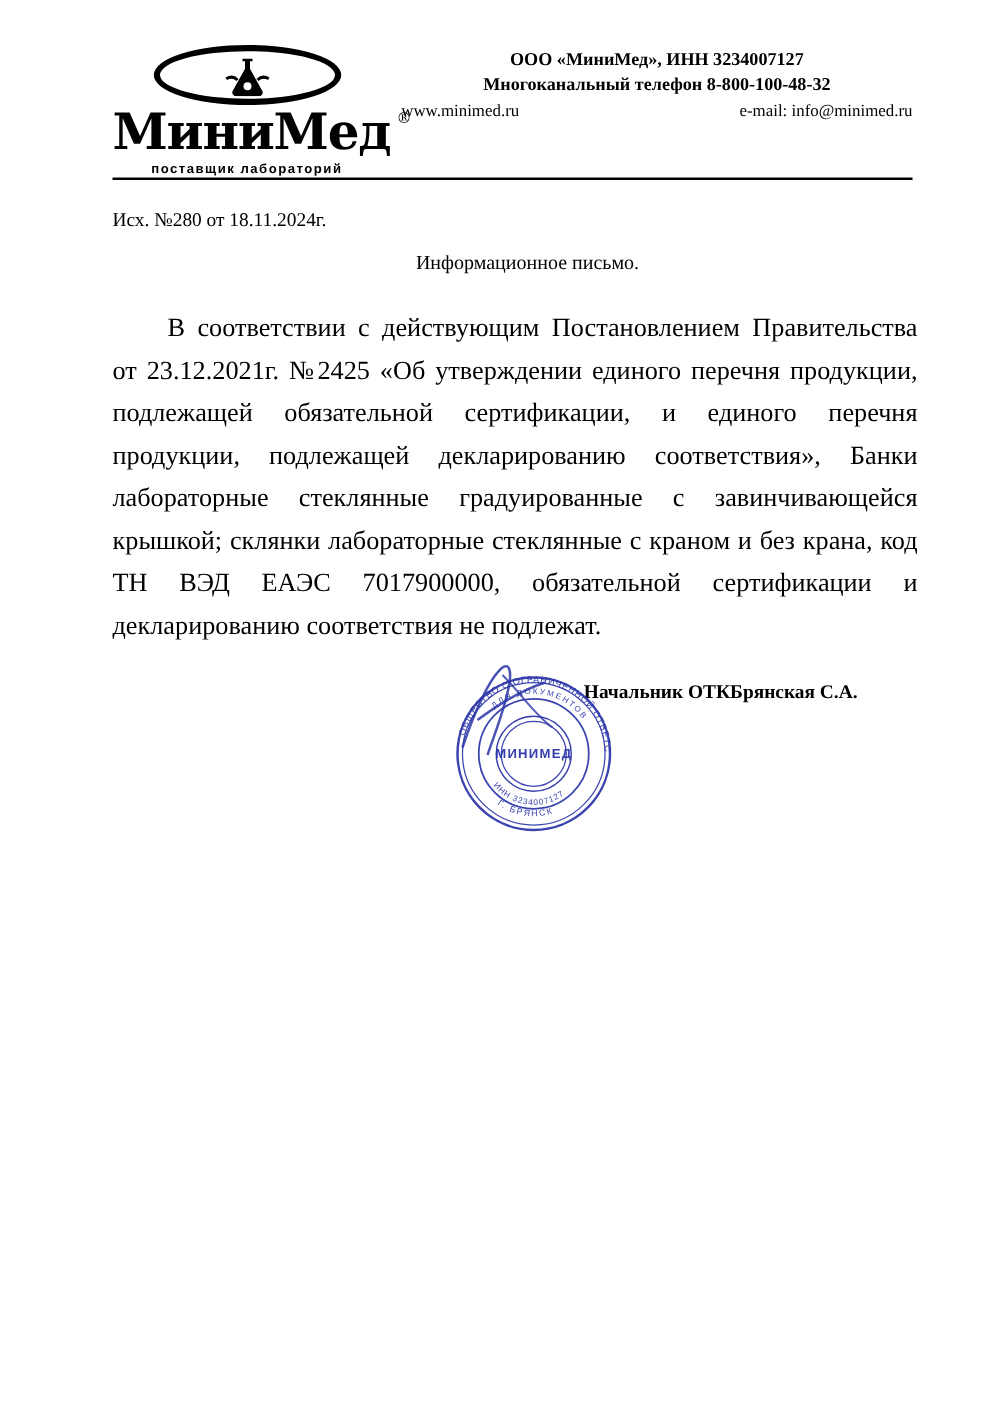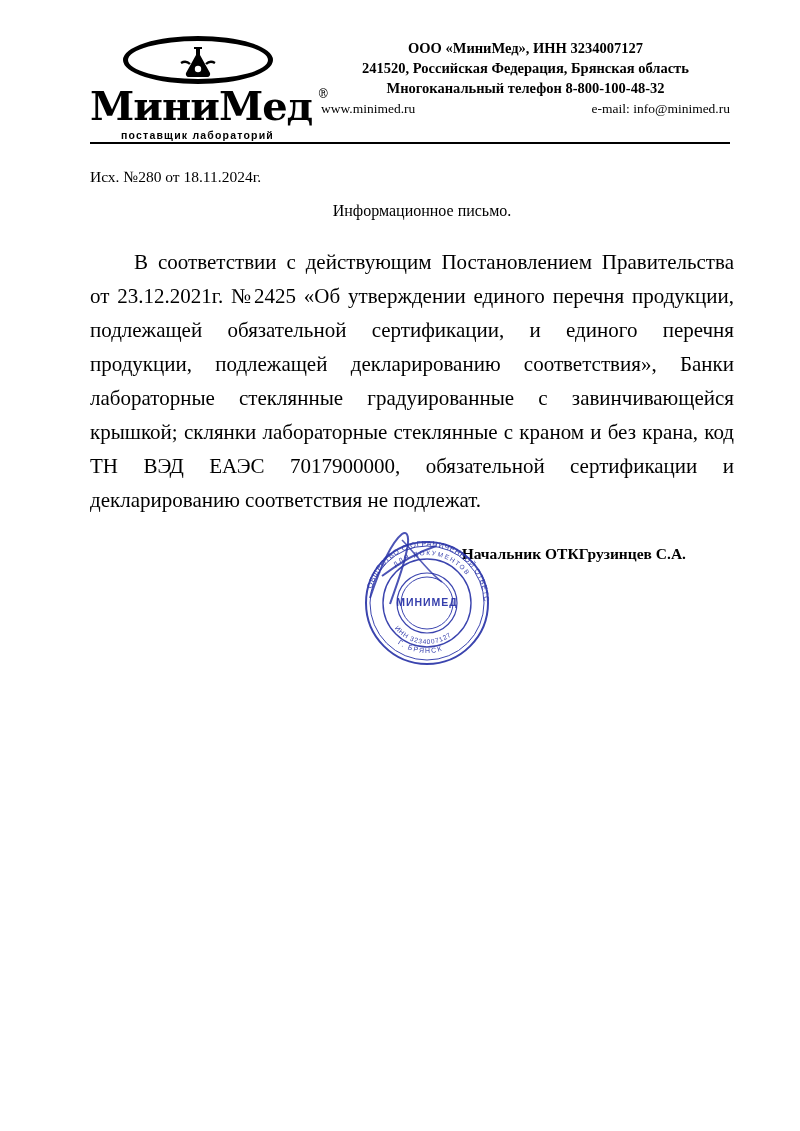--- a/index.html
+++ b/index.html
@@ -197,40 +197,39 @@
     </div>
     <div class="logo-word">
       <span>МиниМед</span>
       <span class="logo-reg">®</span>
     </div>
     <div class="logo-tagline">поставщик лабораторий</div>
   </div>
 
   <div class="company-block">
     <div class="ln">ООО  «МиниМед», ИНН 3234007127</div>
-    <div class="ln">241520, Российская Федерация, Брянская область</div>
     <div class="ln">Многоканальный телефон 8-800-100-48-32</div>
     <div class="web-row">
       <span>www.minimed.ru</span>
       <span>e-mail: info@minimed.ru</span>
     </div>
   </div>
 </div>
 
 <div class="rule"></div>
 
 <div class="outgoing">Исх. №280 от 18.11.2024г.</div>
 
 <div class="doc-title">Информационное письмо.</div>
 
 <div class="body-text">В соответствии с действующим Постановлением Правительства от 23.12.2021г. №2425 «Об утверждении единого перечня продукции, подлежащей обязательной сертификации, и единого перечня продукции, подлежащей декларированию соответствия», Банки лабораторные стеклянные градуированные с завинчивающейся крышкой; склянки лабораторные стеклянные с краном и без крана, код ТН ВЭД ЕАЭС 7017900000, обязательной сертификации и декларированию соответствия не подлежат.</div>
 
 <div class="sig-row">
   <span class="sig-left">Начальник ОТК</span>
-  <span class="sig-right">Грузинцев С.А.</span>
+  <span class="sig-right">Брянская С.А.</span>
 </div>
 
 <svg class="signature-scribble" viewBox="0 0 120 110">
   <path d="M12 78 C22 48 34 22 44 14 C50 10 52 18 48 34 C44 52 36 72 32 84" stroke="#2b35a8" stroke-width="2" fill="none" opacity="0.85"></path>
   <path d="M24 56 C40 44 60 32 78 26" stroke="#2b35a8" stroke-width="2" fill="none" opacity="0.85"></path>
   <path d="M44 20 C58 34 70 52 84 62" stroke="#2b35a8" stroke-width="1.6" fill="none" opacity="0.8"></path>
 </svg>
 
 <div class="stamp">
   <svg viewBox="0 0 150 150" width="150" height="150">

